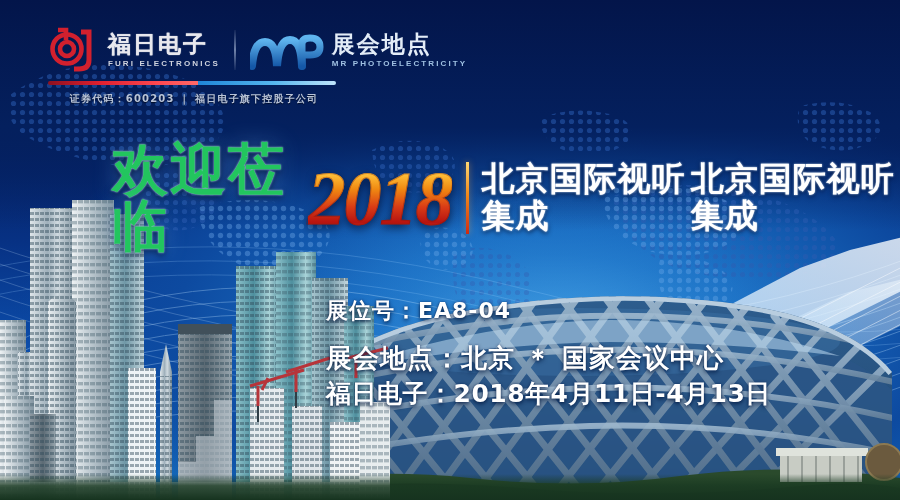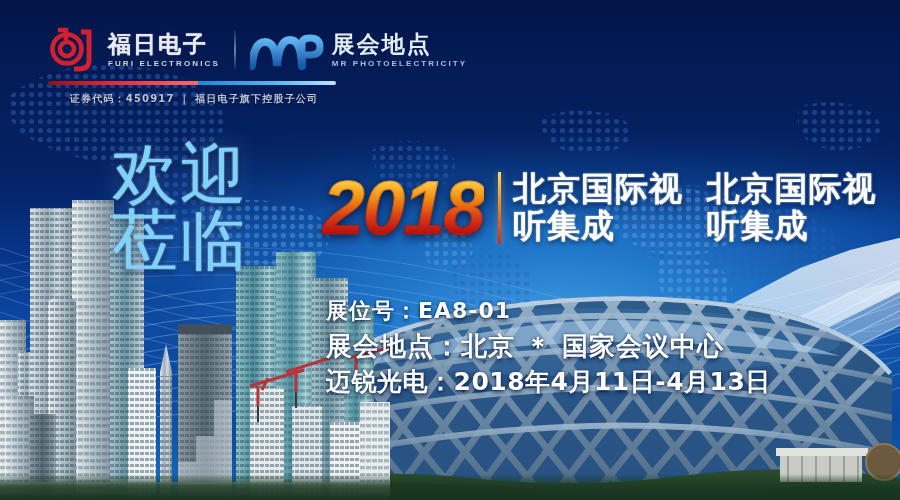--- a/index.html
+++ b/index.html
@@ -62,44 +62,44 @@
   .rule i{display:block;height:100%;}
   .rule .r1{width:52%;background:linear-gradient(90deg,#8e1120,#e02030 35%,#ff4a52 75%,#ff6a68);}
   .rule .r2{width:48%;background:linear-gradient(90deg,#1f86d8,#56b6ee 55%,#bfe4fb);}
 
   .sec-line{position:absolute;left:48px;top:92px;width:292px;text-align:center;
     font-size:10px;font-weight:bold;color:#b9c4d8;letter-spacing:1.2px;
     font-family:"DejaVu Sans","Liberation Sans",sans-serif;text-shadow:0 1px 1px rgba(0,0,0,.55);}
 
   
   .title-row{position:absolute;left:112px;top:142px;display:flex;align-items:center;}
-  .welcome{font-size:66px;font-weight:normal;line-height:1;letter-spacing:2px;color:#7dd3fc;
+  .welcome{font-size:56px;font-weight:bold;line-height:1;letter-spacing:2px;color:#22c55e;
     font-family:"DejaVu Sans","Liberation Sans",sans-serif;
     text-shadow:0 0 2px #cfe4ff,0 3px 7px rgba(0,15,50,.75),0 0 22px rgba(120,190,255,.45);}
   .year{font-size:76px;font-weight:bold;line-height:1;margin-left:17px;letter-spacing:-2px;font-style:italic;
-    font-family:Liberation Sans, sans-serif;
+    font-family:Liberation Serif, serif;
     background:linear-gradient(180deg,#ffe7a0 0%,#ffc23a 18%,#f08a12 38%,#d93b16 62%,#b61410 82%,#e0521d 100%);
     -webkit-background-clip:text;background-clip:text;color:transparent;
     -webkit-text-stroke:1px rgba(120,20,10,.35);
     filter:drop-shadow(0 3px 5px rgba(0,10,40,.7));}
   .divider{width:5px;height:72px;margin:0 12px 0 14px;
     background:linear-gradient(180deg,#ffd873,#f28a1a 45%,#cf2a12);
     box-shadow:0 0 6px rgba(255,170,60,.5);}
   .exhib{display:flex;flex-direction:row;justify-content:center;}
   .exhib span{font-size:33px;font-weight:bold;line-height:1.12;letter-spacing:1px;color:#fff;
     font-family:"DejaVu Sans","Liberation Sans",sans-serif;
     text-shadow:0 0 2px #d6e9ff,0 2px 5px rgba(0,15,50,.8);}
 
   
   .info{position:absolute;left:326px;top:296px;}
   .info .ln{color:#fff;font-weight:bold;white-space:nowrap;
     font-family:"DejaVu Sans","Liberation Sans",sans-serif;
     text-shadow:0 2px 4px rgba(0,22,60,.85),0 0 2px rgba(0,30,80,.6);}
   .info .l1{font-size:22px;line-height:1.35;letter-spacing:1px;}
-  .info .l2{font-size:26px;line-height:1.35;letter-spacing:1px;margin-top:3px;}
+  .info .l2{font-size:26px;line-height:1.35;letter-spacing:1px;margin-top:15px;}
   .info .l3{font-size:25px;line-height:1.35;letter-spacing:.5px;margin-top:1px;}
 </style>
 </head>
 <body>
 
 <div id="banner">
 
   <div class="bg-base"></div>
   <div class="bg-top-navy"></div>
 
@@ -415,32 +415,32 @@
           <span class="logo-en blu">MR PHOTOELECTRICITY</span>
         </div>
       </div>
     </div>
 
     <div class="rule">
       <i class="r1"></i>
       <i class="r2"></i>
     </div>
 
-    <div class="sec-line">证券代码：450917 ｜ 福日电子旗下控股子公司</div>
+    <div class="sec-line">证券代码：600203 ｜ 福日电子旗下控股子公司</div>
   </div>
 
   <div class="title-row">
     <span class="welcome">欢迎莅临</span>
     <span class="year">2018</span>
     <span class="divider"></span>
     <span class="exhib">
       <span>北京国际视听集成</span>
       <span>北京国际视听集成</span>
     </span>
   </div>
 
   <div class="info">
-    <div class="ln l1">展位号：EA8-01</div>
+    <div class="ln l1">展位号：EA8-04</div>
     <div class="ln l2">展会地点：北京 ＊ 国家会议中心</div>
-    <div class="ln l3">迈锐光电：2018年4月11日-4月13日</div>
+    <div class="ln l3">福日电子：2018年4月11日-4月13日</div>
   </div>
 
 </div>
 
 </body></html>

